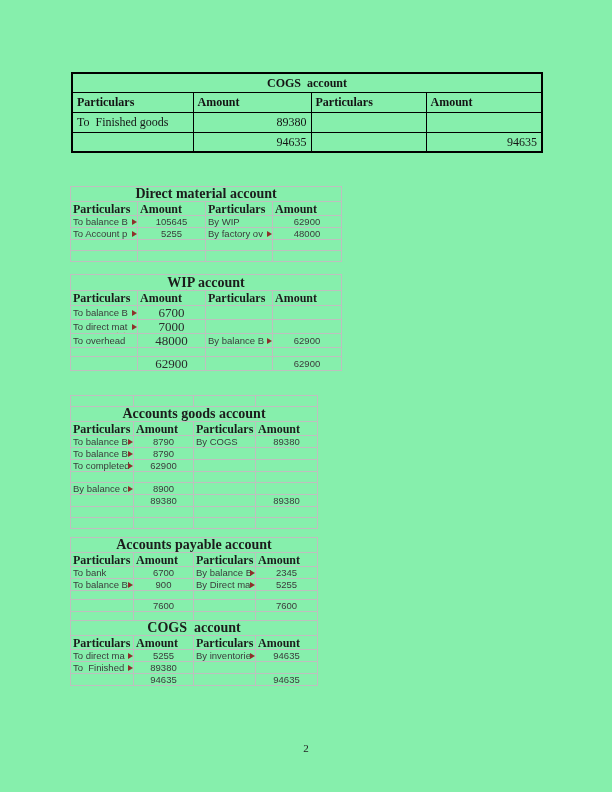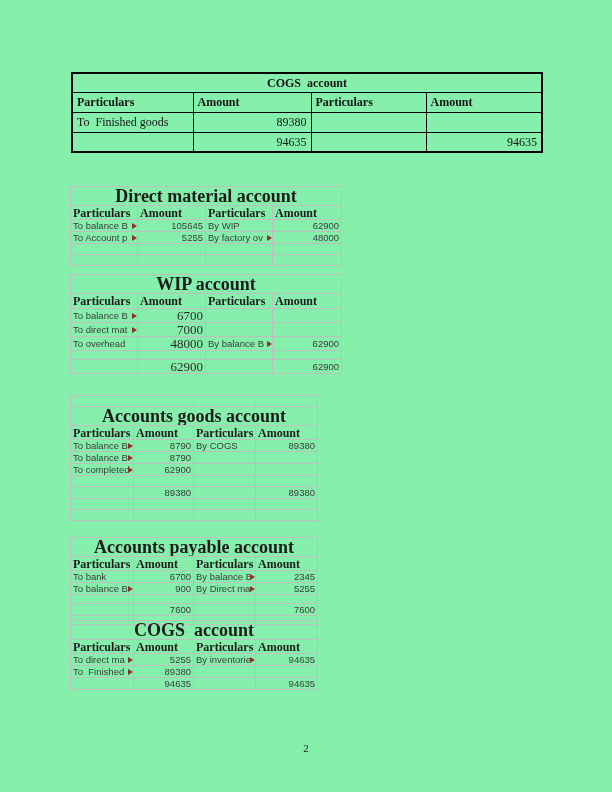--- a/index.html
+++ b/index.html
@@ -27,28 +27,28 @@
   
   .sheet td{
     border:1px solid #bfbfbf;font-family:"Liberation Sans",sans-serif;
     font-size:9.5px;color:#3b3b3b;padding:0 2px;position:relative;
   }
   .sheet tr{height:12px;}
   .sheet tr.empty{height:11px;}
   .sheet tr.title-row{height:14px;}
   .sheet tr.title-row td{
     text-align:center;font-family:"Liberation Serif",serif;
-    font-weight:bold;font-size:18px;color:#1c1c1c;margin-left:7px;
+    font-weight:bold;font-size:14px;color:#1c1c1c;margin-left:7px;
   }
   .sheet tr.header-row{height:14px;}
   .sheet tr.header-row td{
     font-family:"Liberation Serif",serif;font-weight:bold;
     font-size:12px;color:#1c1c1c;
   }
-  .sheet td.amt{text-align:right;}
+  .sheet td.amt{text-align:center;}
   .sheet td.big{font-family:"Liberation Serif",serif;font-size:13px;color:#2b2b2b;}
 
   
   .t-wip tr{height:14px;}
   .t-wip tr.title-row{height:16px;}
   .t-wip tr.header-row{height:15px;}
   .t-wip tr.empty{height:9px;}
   .t-ap tr.empty{height:9px;}
 
   
@@ -241,20 +241,26 @@
           <td class="part"></td>
           <td class="amt"></td>
         </tr>
         <tr class="empty">
           <td></td>
           <td></td>
           <td></td>
           <td></td>
         </tr>
         <tr>
+          <td class="part">By balance c<span class="trunc"></span></td>
+          <td class="amt">8900</td>
+          <td class="part"></td>
+          <td class="amt"></td>
+        </tr>
+        <tr>
           <td class="part"></td>
           <td class="amt">89380</td>
           <td class="part"></td>
           <td class="amt">89380</td>
         </tr>
         <tr class="empty">
           <td></td>
           <td></td>
           <td></td>
           <td></td>

